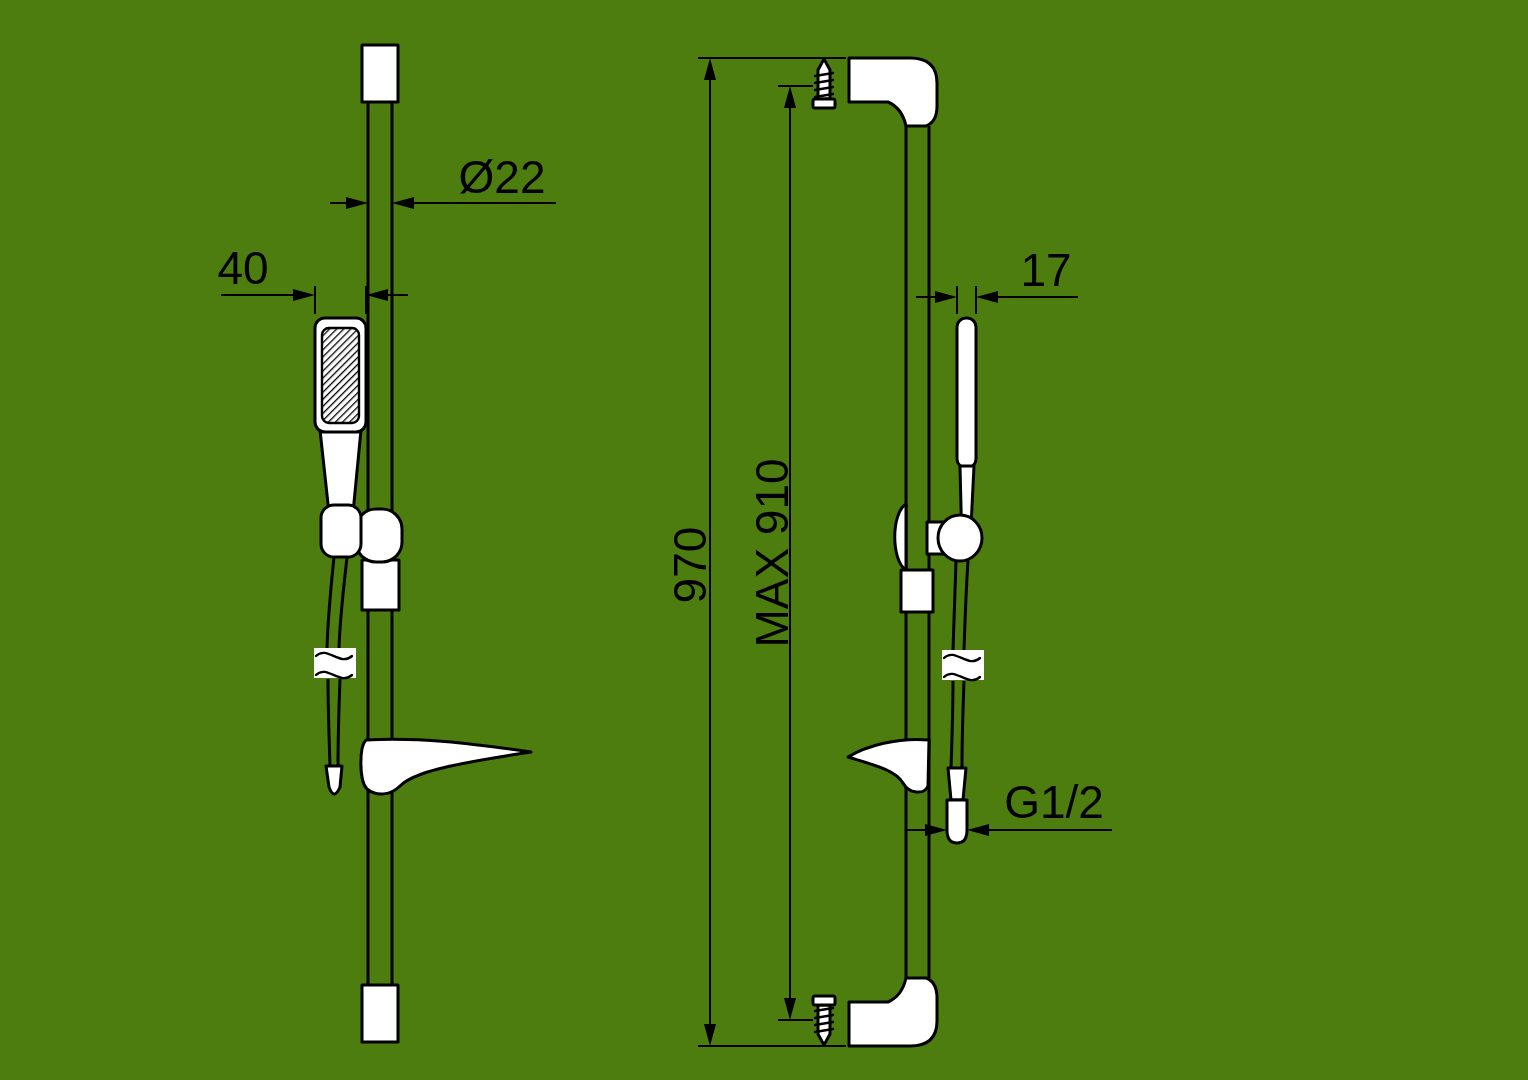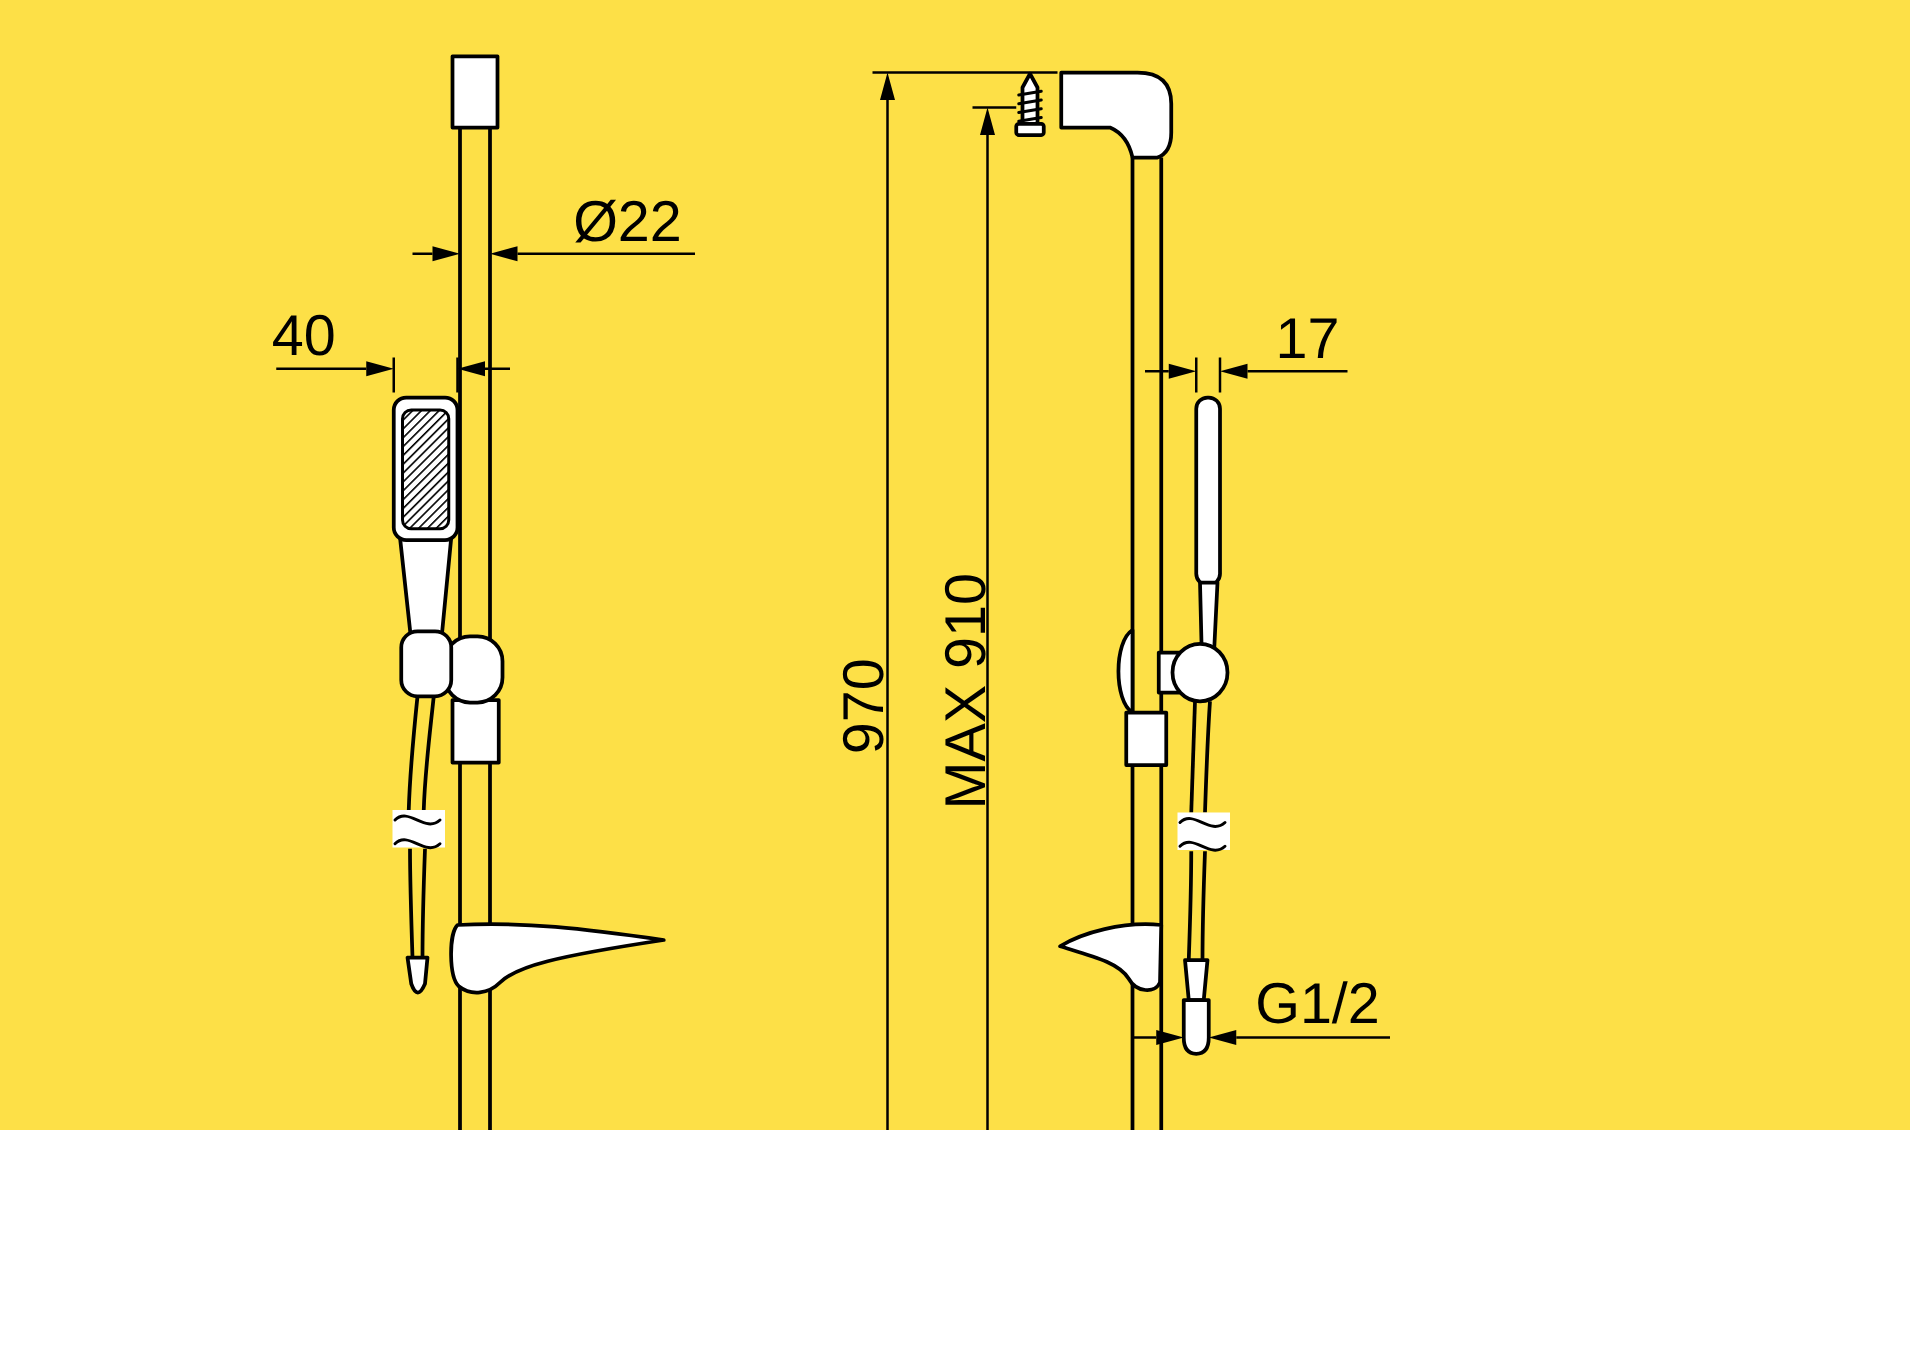--- a/index.html
+++ b/index.html
@@ -1,18 +1,18 @@
 <!DOCTYPE html>
 <html><head>
 <meta charset="utf-8">
 <style>
   html, body { margin: 0; padding: 0; background: #ffffff; }
   .stage {
-    width: 1528px; height: 904px;
-    position: relative; background: #fde047; overflow: hidden;
+    width: 1528px; height: 1080px;
+    position: relative; background: #4d7c0f; overflow: hidden;
     font-family: "Liberation Sans", sans-serif;
   }
   svg { display: block; }
   .obj   { fill: #ffffff; stroke: #000000; stroke-width: 3; stroke-linejoin: round; }
   .oline { fill: none;    stroke: #000000; stroke-width: 3; stroke-linecap: butt; }
   .thin  { fill: none;    stroke: #000000; stroke-width: 2.4; stroke-linecap: round; }
   .dim   { fill: none;    stroke: #000000; stroke-width: 2; }
   .arr   { fill: #000000; stroke: none; }
   .erase { fill: #ffffff; stroke: none; }
   .pad   { fill: url(#hatch45); stroke: #000000; stroke-width: 2.4; }

